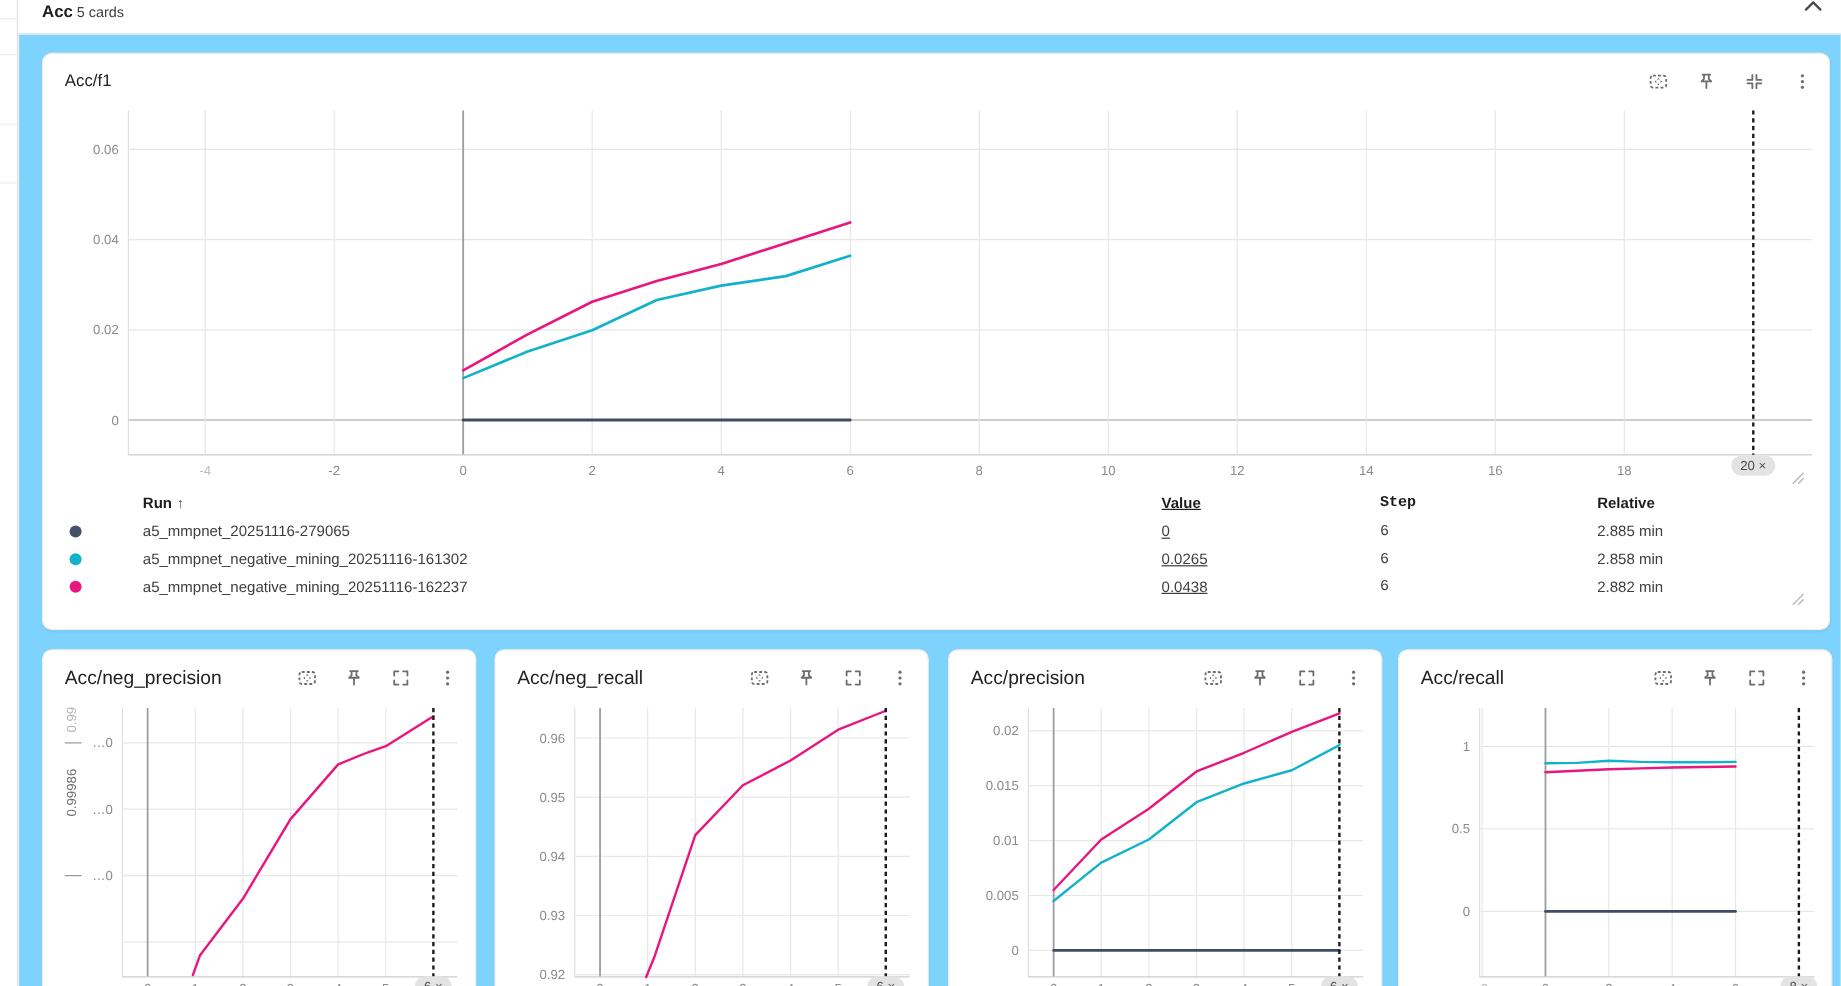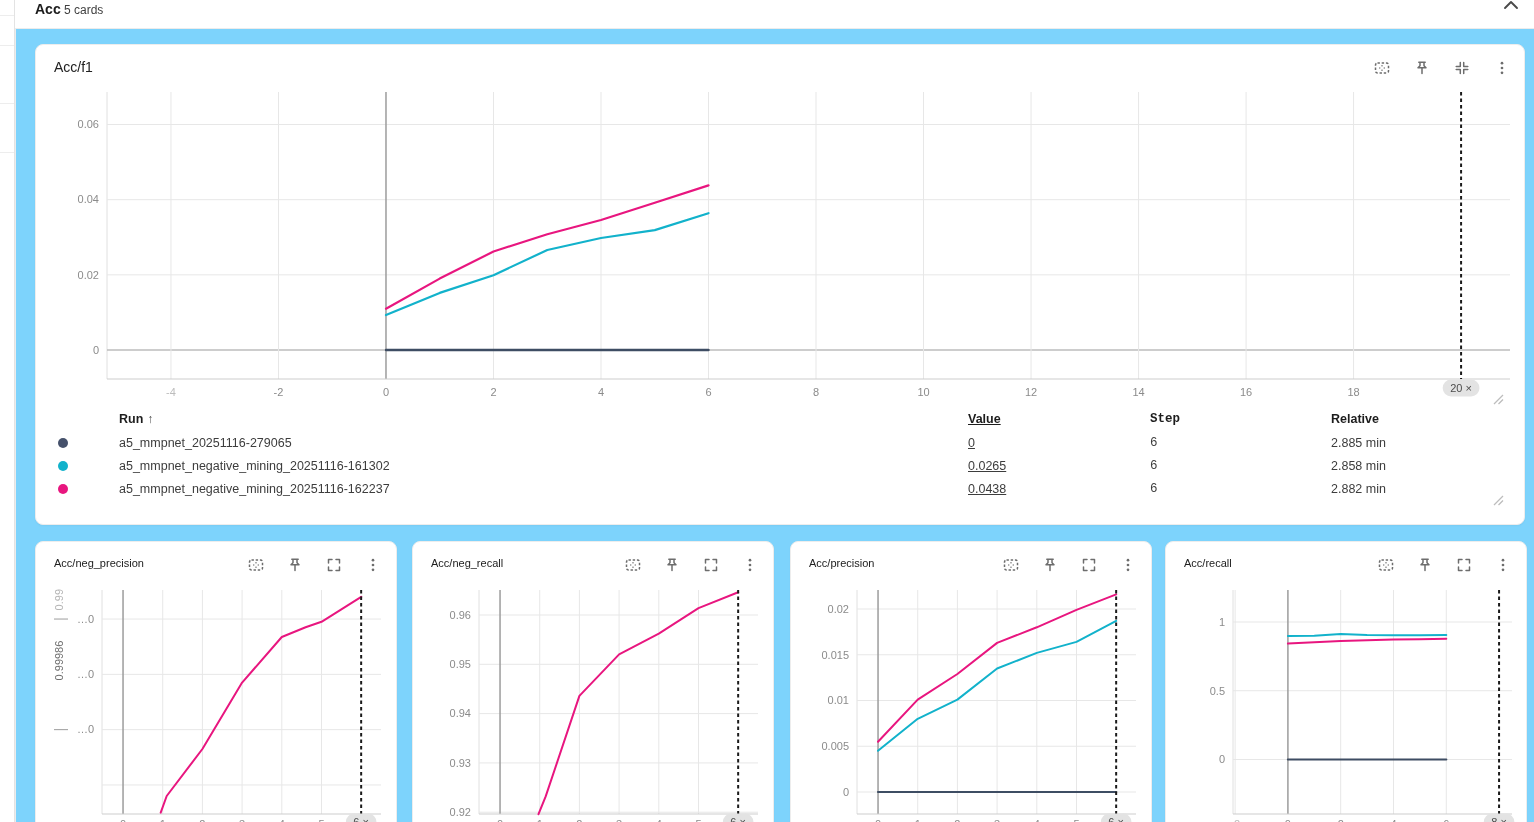--- a/index.html
+++ b/index.html
@@ -14,21 +14,21 @@
   .section{position:absolute;left:15px;top:28px;width:1519px;height:794px;background:#7dd3fc;
            border-top:1px solid #ececec;border-left:1px solid #ececec;}
   .card{position:absolute;background:#fff;border:1px solid #ededed;border-radius:8px;
         box-shadow:0 1px 2px rgba(0,0,0,.04);overflow:hidden;}
   #card-f1{left:19px;top:15px;width:1488px;height:479px;}
   #card-np{left:19px;top:512px;width:360px;height:300px;}
   #card-nr{left:396px;top:512px;width:360px;height:300px;}
   #card-pr{left:774px;top:512px;width:360px;height:300px;}
   #card-rc{left:1149px;top:512px;width:360px;height:300px;}
   .card-title{position:absolute;left:18px;top:14px;font-size:14px;color:#212121;white-space:nowrap;}
-  .card.small .card-title{font-size:11px;top:15px;}
+  .card.small .card-title{font-size:16px;top:15px;}
   .toolbar{position:absolute;right:13px;top:14px;display:flex;gap:22px;}
   .card.small .toolbar{gap:21px;right:14px;}
   .tb{width:18px;height:18px;cursor:pointer;color:#6d6d6d;}
   svg.chart{position:absolute;left:0;top:0;}
   .tick{font-size:11px;fill:#8b8b8b;}
   .tick.muted{fill:#bcbcbc;}
   .rot{font-size:11px;fill:#6f6f6f;}
   .rot.muted{fill:#b5b5b5;}
   .badge-txt{font-size:11px;fill:#4c4c4c;}
   .legend{position:absolute;left:0;top:362px;width:100%;}

